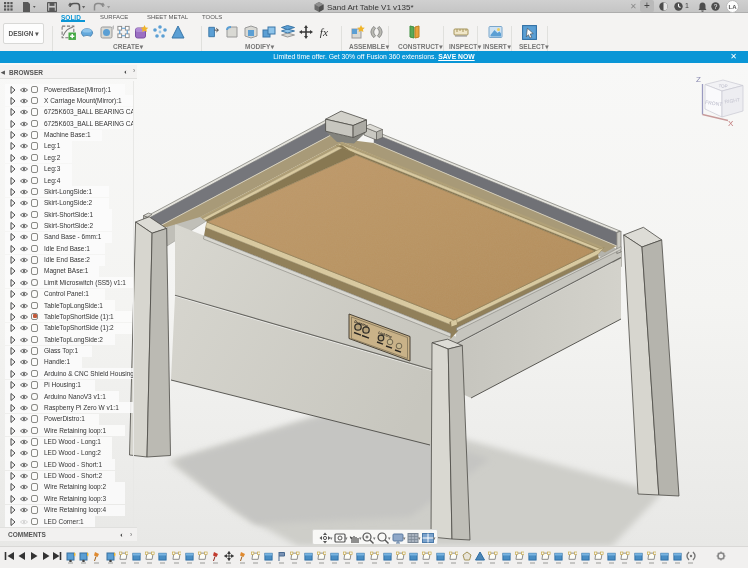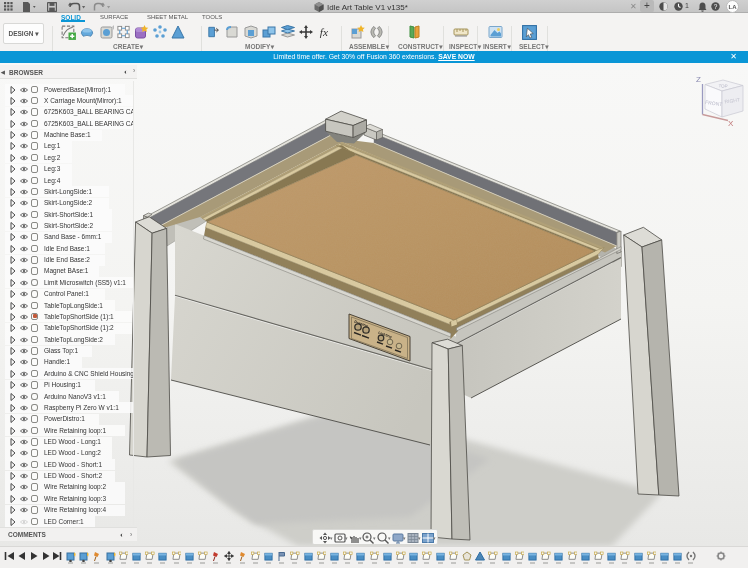--- a/index.html
+++ b/index.html
@@ -65,21 +65,21 @@
 <svg class="tbi" style="left:93px;top:1.5px;" width="18" height="10" viewBox="0 0 18 10">
         <path d="M10 5 Q10 1.5 6 1.5 L4.5 1.5 Q1.5 1.5 1.5 4.5 L1.5 8.5" fill="none" stroke="#8a8a8a" stroke-width="1.5"></path>
         <path d="M12 3.5 L10 0.5 L7.5 3.2 Z" fill="#8a8a8a"></path>
         <path d="M14 4 l3.2 0 -1.6 2.4 z" fill="#999"></path>
       </svg>
 <svg class="tbi" style="left:314px;top:1.5px;" width="10" height="10" viewBox="0 0 10 10">
         <path d="M5 0 L9.5 2.5 V7.5 L5 10 L0.5 7.5 V2.5 Z" fill="#6a6a6a"></path>
         <path d="M5 0 L9.5 2.5 L5 5 L0.5 2.5 Z" fill="#8f8f8f"></path>
         <path d="M5 5 L9.5 2.5 V7.5 L5 10 Z" fill="#4f4f4f"></path>
       </svg>
-<span class="tbi" style="left:327px;top:2.5px;font-size:8px;color:#333;">Idle Art Table V1 v135*</span>
+<span class="tbi" style="left:327px;top:2.5px;font-size:8px;color:#333;">Sand Art Table V1 v135*</span>
 <span class="tbi" style="left:630px;top:2px;color:#8a8a8a;font-size:8px;">✕</span>
 <span class="tbi" style="left:640px;top:0px;width:14px;height:12px;background:#b9b9b9;border-radius:2px;color:#444;font-size:10px;text-align:center;line-height:11px;">+</span>
 <svg class="tbi" style="left:659px;top:2px;" width="9" height="9" viewBox="0 0 9 9">
         <circle cx="4.5" cy="4.5" r="4.2" fill="#4d4d4d"></circle>
         <path d="M4.5 0.5 A4 4 0 0 1 4.5 8.5 Z" fill="#fff" opacity="0.85"></path>
       </svg>
 <svg class="tbi" style="left:674px;top:2px;" width="9" height="9" viewBox="0 0 9 9">
         <circle cx="4.5" cy="4.5" r="4.2" fill="#4d4d4d"></circle>
         <path d="M4.5 4.5 L4.5 1.8 M4.5 4.5 L6.5 5.5" stroke="#fff" stroke-width="1.1" fill="none"></path>
       </svg>

